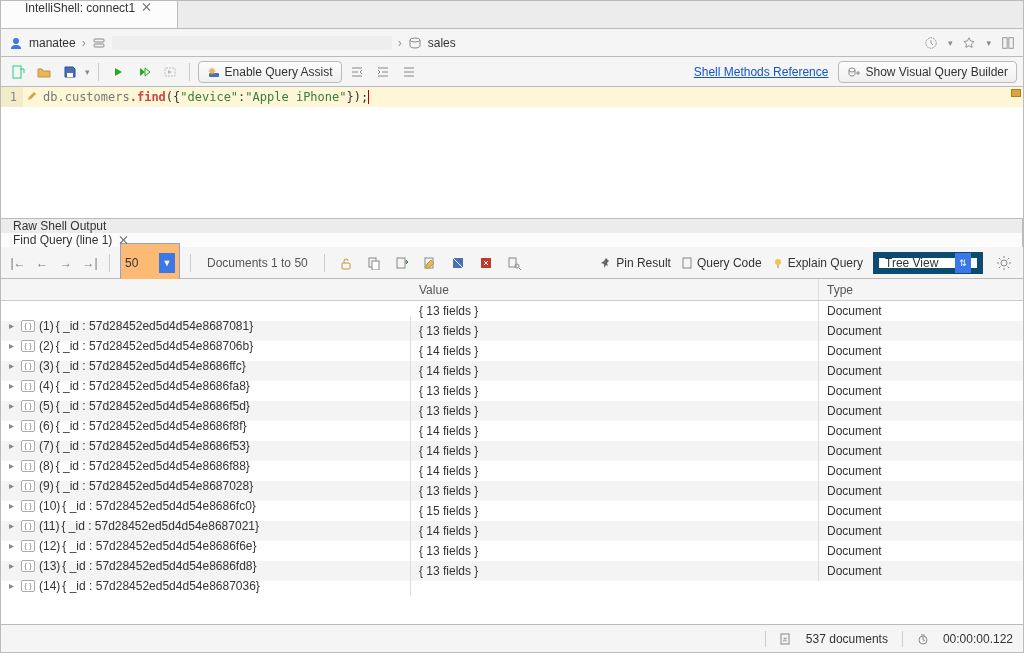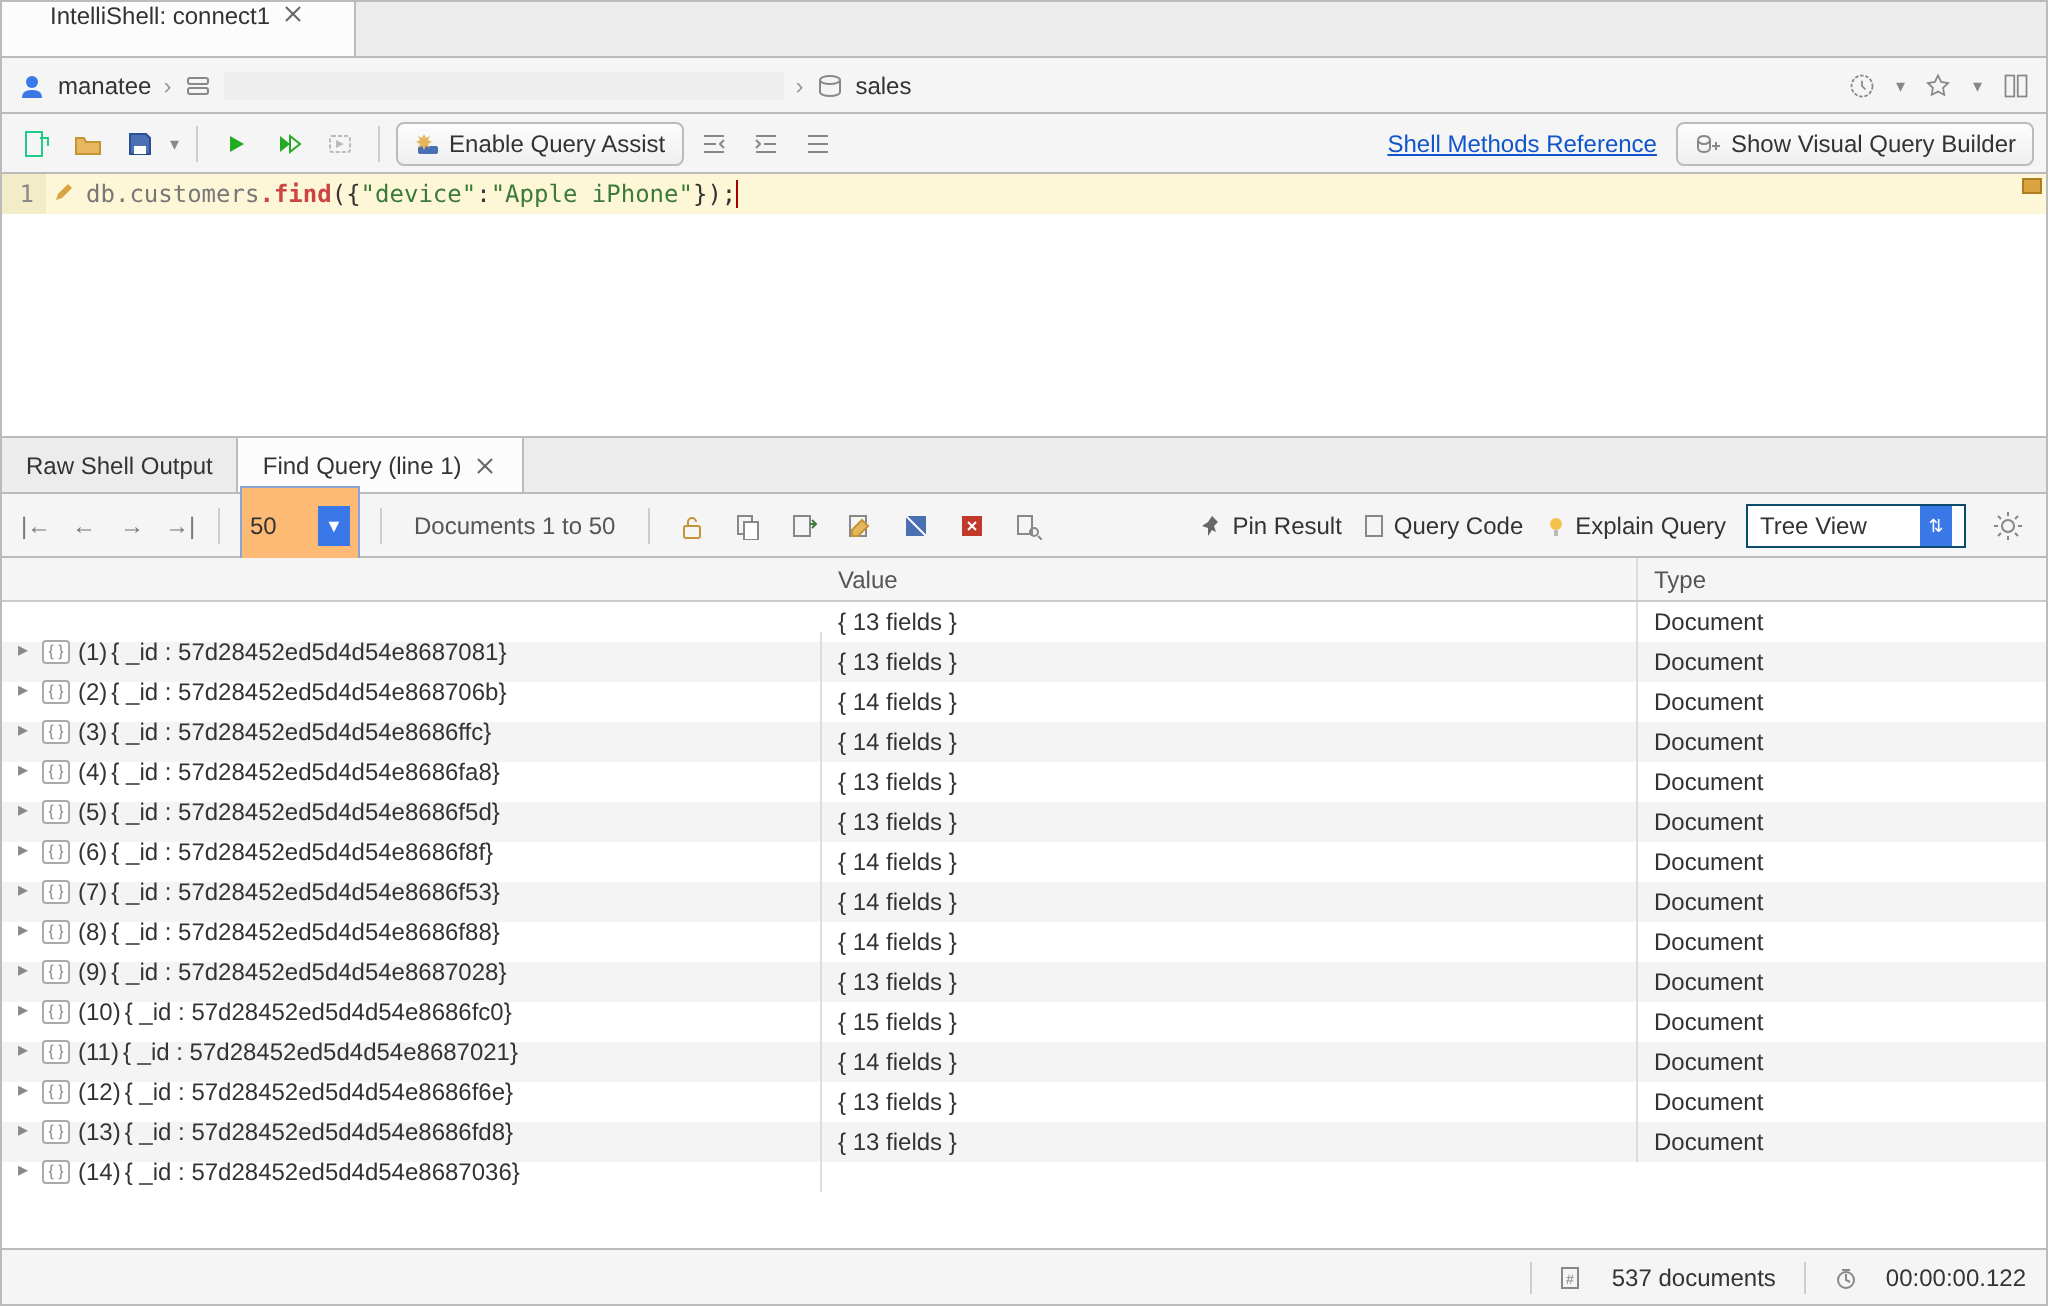--- a/index.html
+++ b/index.html
@@ -35,32 +35,32 @@
   .editor-pencil { width: 12px; height: 12px; display: inline-block; margin: 0 4px; }
   .code { white-space: pre; }
   .kw { color: #777; }
   .fn { color: #c44; font-weight: bold; }
   .paren { color: #333; }
   .str { color: #3a7a3a; }
   .cursor { border-left: 1px solid #a00; height: 14px; display: inline-block; vertical-align: middle; }
   .editor-warnbar { position: absolute; right: 2px; top: 2px; width: 10px; height: 8px; background: #d9a441; border: 1px solid #b07d1f; }
 
   
-  .results-tabs { display: flex; height: 28px; background: #ececec; border-bottom: 1px solid #bbb; }
+  .results-tabs { display: flex; height: 28px; background: #ececec; border-bottom: 1px solid #bbb; flex-direction: column; }
   .rtab { display: flex; align-items: center; padding: 0 12px; border-right: 1px solid #bbb; gap: 6px; cursor: pointer; }
   .rtab.active { background: #fcfcfc; }
 
   
   .results-tb { display: flex; align-items: center; height: 32px; padding: 0 8px; gap: 6px; border-bottom: 1px solid #bbb; background: #f5f5f5; }
   .nav-icn { width: 18px; height: 18px; display: inline-flex; align-items: center; justify-content: center; cursor: pointer; color: #777; }
   .pagesize { width: 60px; height: 40px; border: 1px solid #8aa3d3; background: #fdba74; display: inline-flex; align-items: center; padding: 0 4px; }
   .pagesize-arrow { margin-left: auto; width: 16px; height: 20px; background: #3b78e7; display: inline-flex; align-items: center; justify-content: center; color: #fff; font-size: 9px; }
   .docrange { color: #555; margin-left: 6px; }
   .results-tb-right { margin-left: auto; display: flex; align-items: center; gap: 10px; }
-  .dropdown { width: 110px; height: 22px; border: 1px solid #0c4a6e; background: #fff; display: inline-flex; align-items: center; padding: 0 6px; }
+  .dropdown { width: 110px; height: 22px; border: 6px solid #0c4a6e; background: #fff; display: inline-flex; align-items: center; padding: 0 6px; }
   .dropdown-arrow { margin-left: auto; width: 16px; height: 20px; background: #3b78e7; display: inline-flex; align-items: center; justify-content: center; color: #fff; font-size: 9px; }
   .labelled { display: inline-flex; align-items: center; gap: 4px; cursor: pointer; }
 
   
   .thead { display: flex; height: 22px; background: #f5f5f5; border-bottom: 1px solid #ccc; }
   .th { padding: 0 8px; line-height: 22px; color: #555; font-weight: normal; }
   .col-key { flex: 0 0 410px; border-right: 1px solid #ddd; margin-top: 30px; }
   .col-val { flex: 0 0 408px; border-right: 1px solid #ddd; }
   .col-type { flex: 1; }
 

